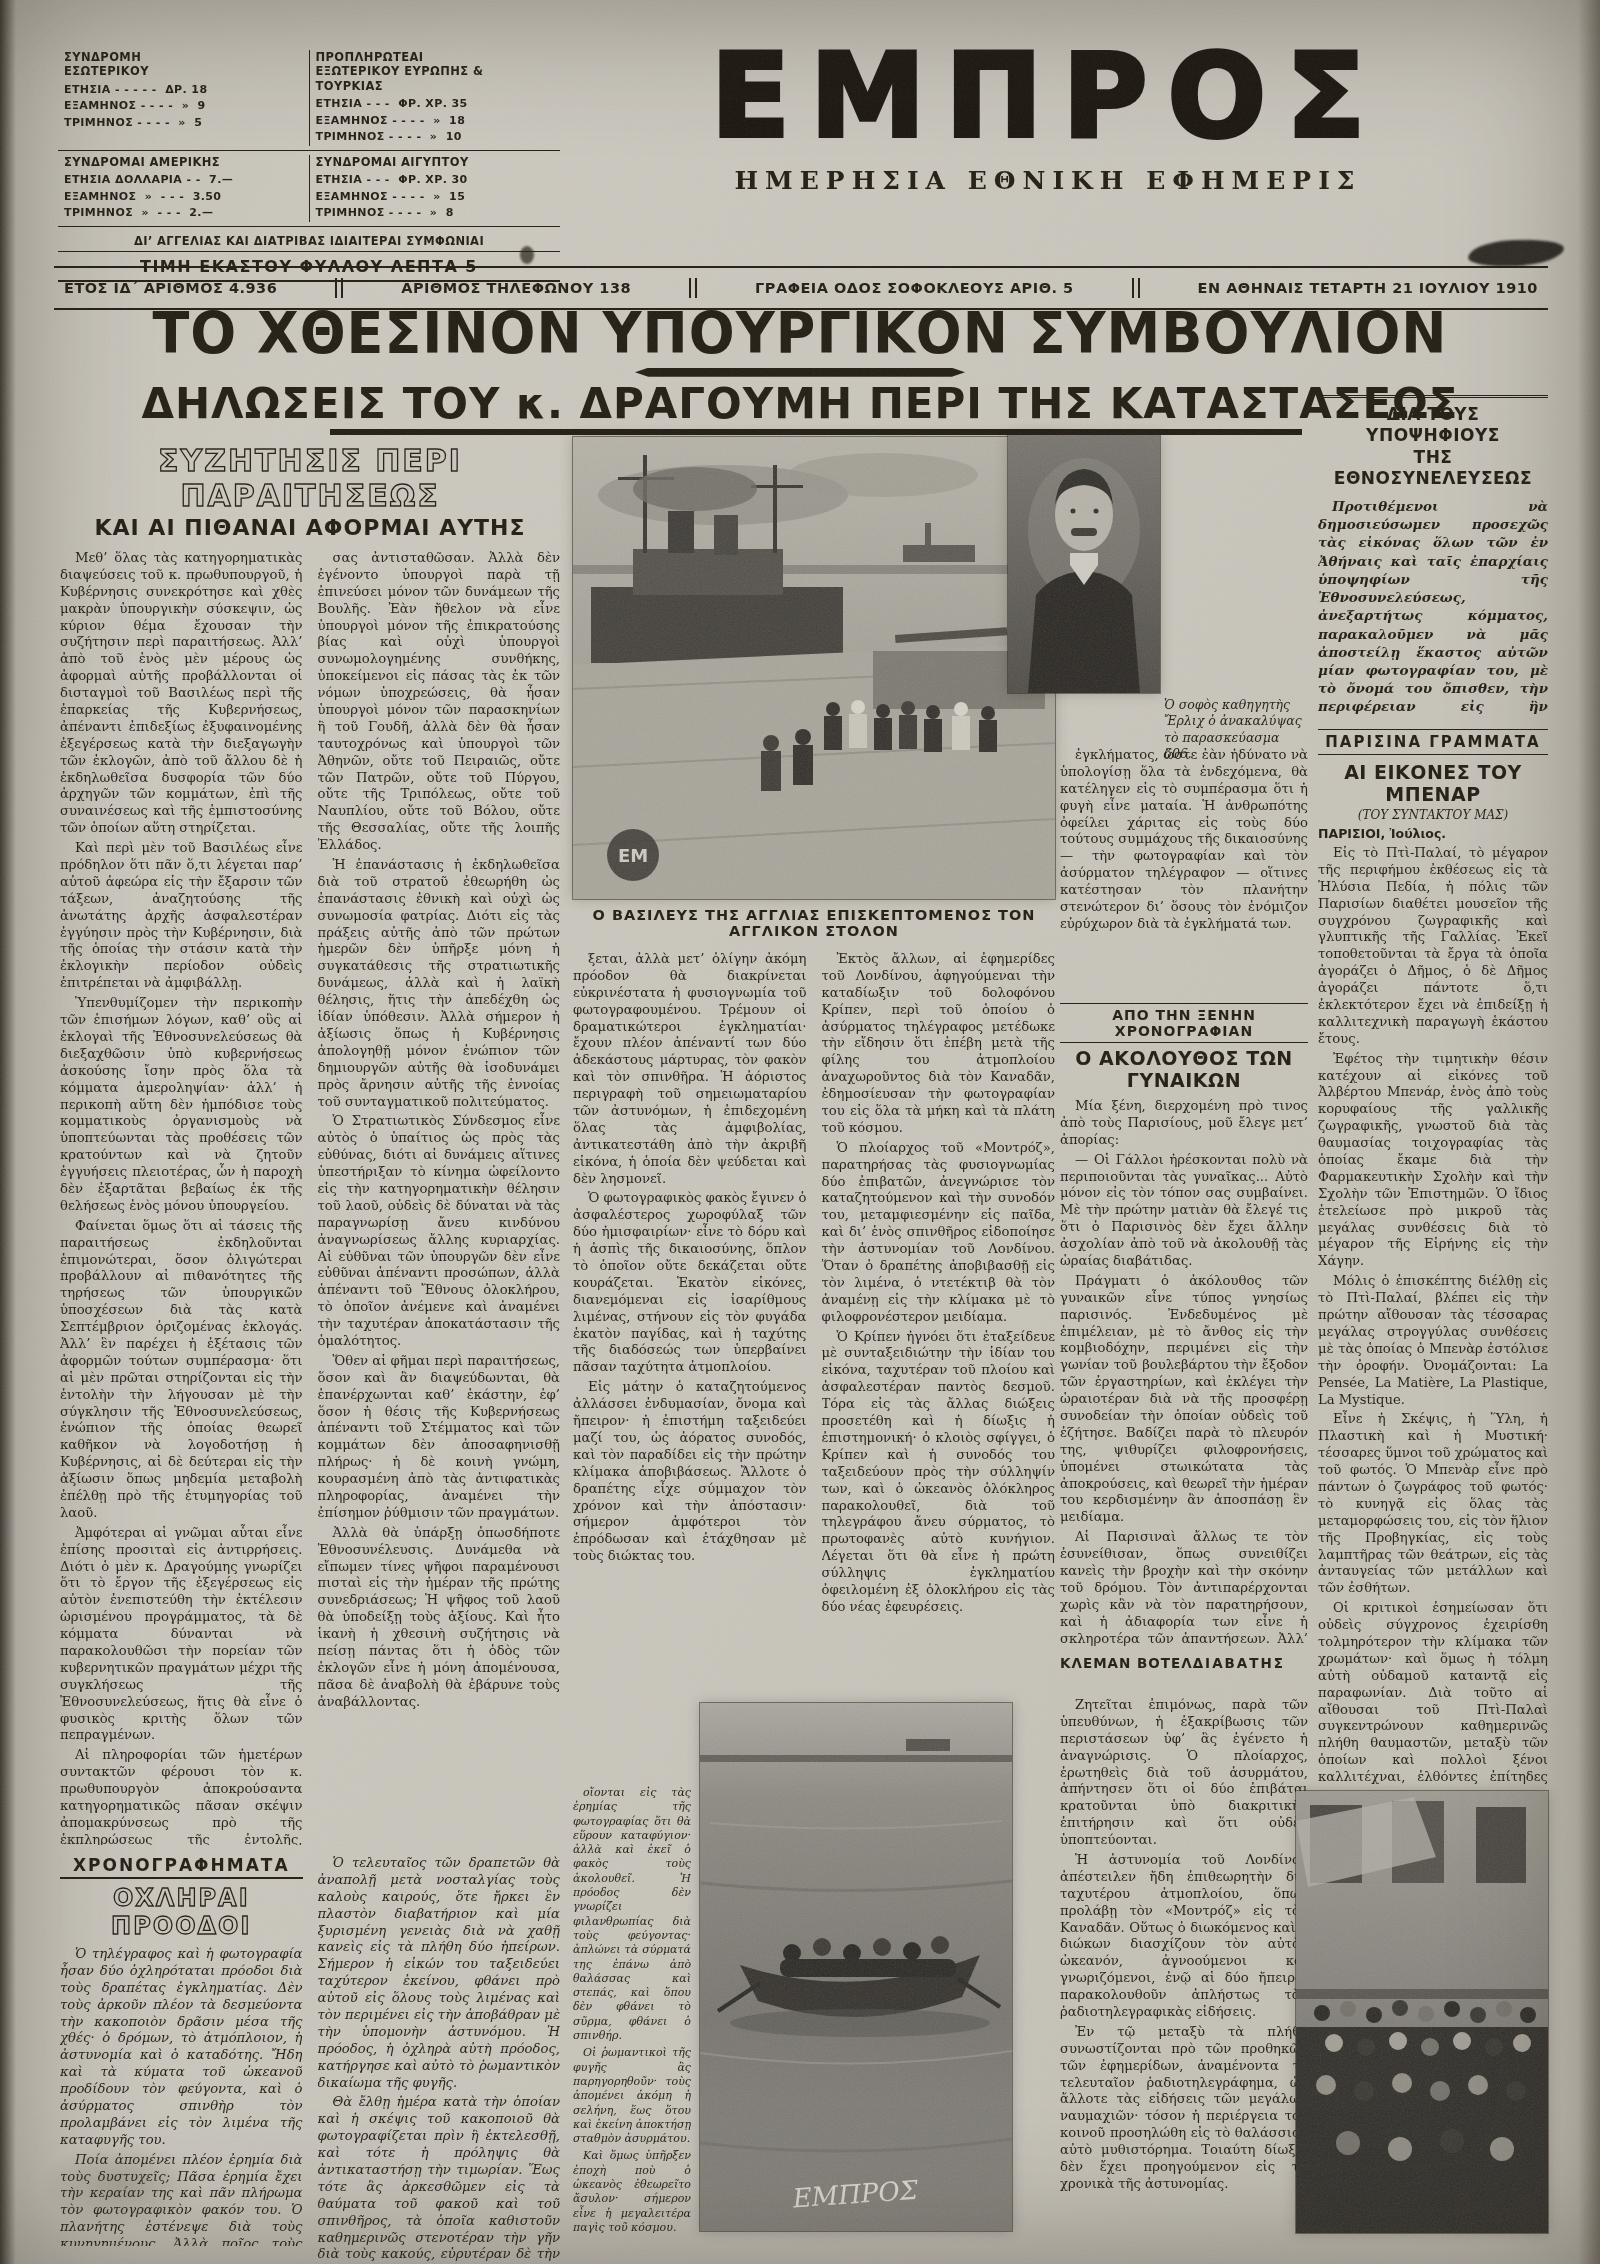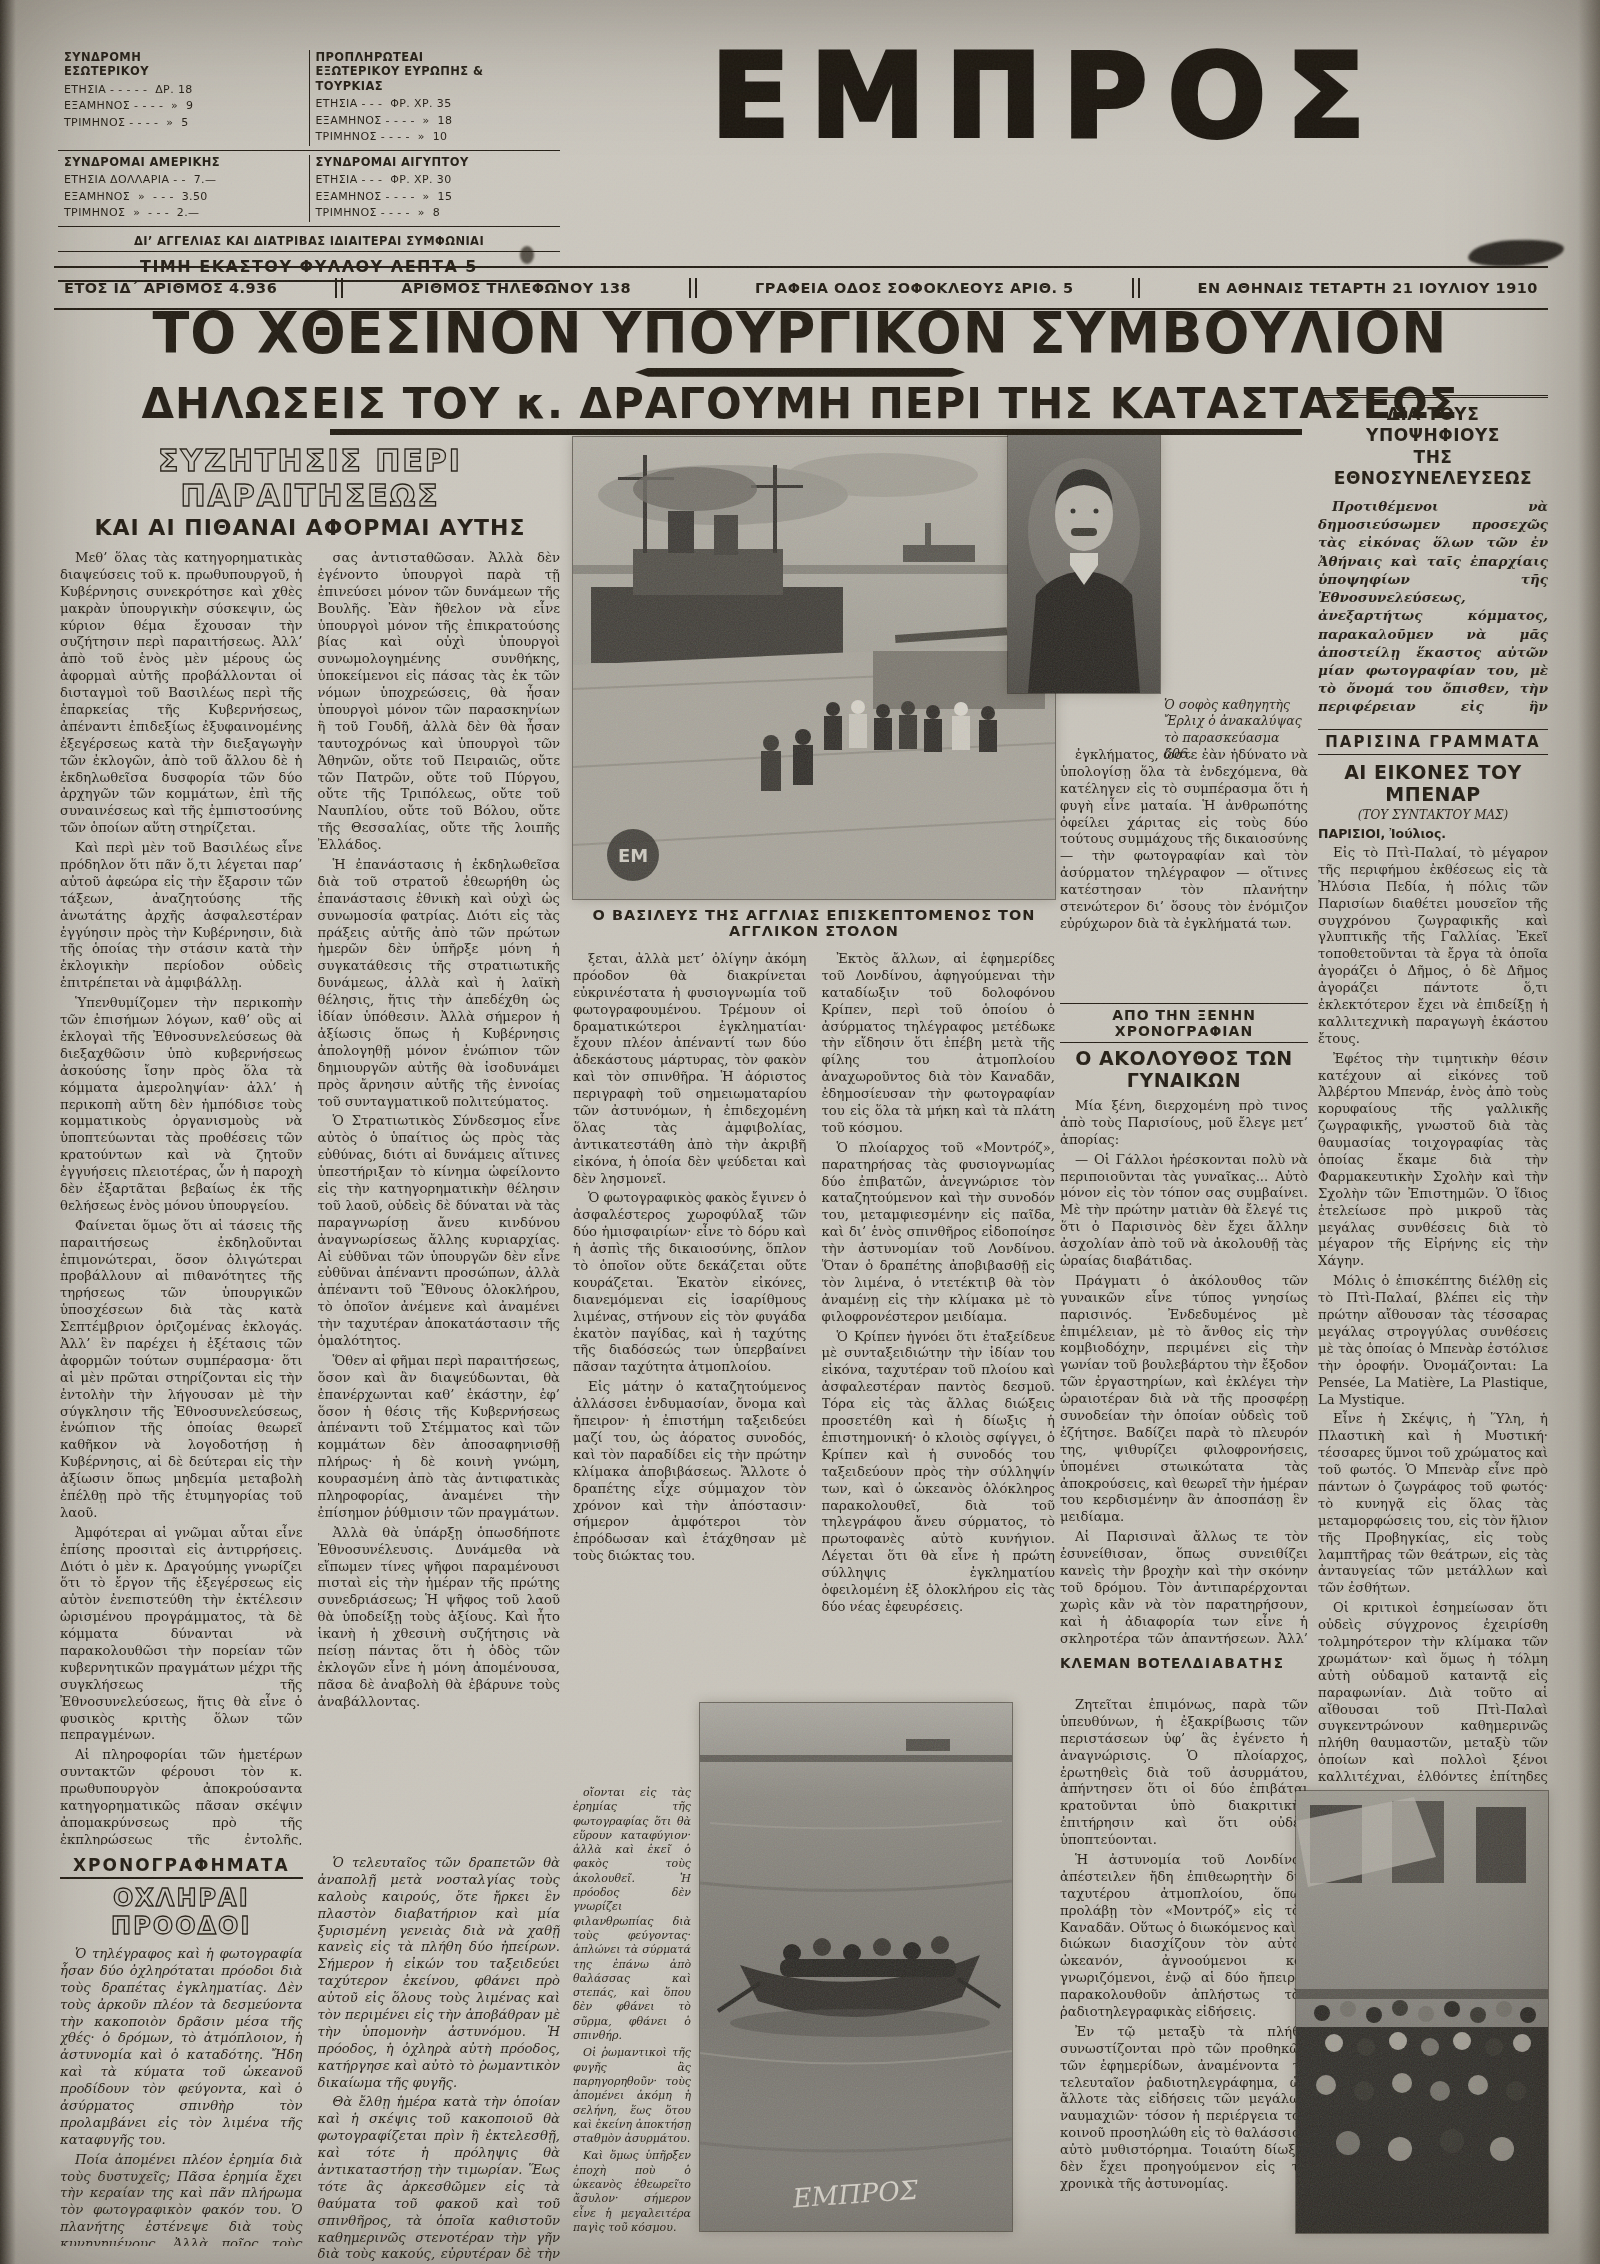--- a/index.html
+++ b/index.html
@@ -16,21 +16,21 @@
   .edge-left{position:absolute;left:0;top:0;width:16px;height:100%;background:linear-gradient(to right,rgba(25,20,12,.75),rgba(25,20,12,0));z-index:41;}
   .edge-right{position:absolute;right:0;top:0;width:22px;height:100%;background:linear-gradient(to left,rgba(45,38,26,.45),rgba(45,38,26,0));z-index:41;}
   .stain{position:absolute;z-index:42;pointer-events:none;}
 
   
   .subs{left:58px;top:50px;width:502px;font-family:"DejaVu Sans",sans-serif;font-size:11.5px;font-weight:bold;letter-spacing:.4px;}
   .subs-pair{display:flex;border-bottom:1px solid #241e15;padding-bottom:4px;margin-bottom:4px;}
   .subs-cell{flex:1;padding:0 6px;}
   .subs-cell + .subs-cell{border-left:1px solid #241e15;}
   .subs-title{text-align:left;line-height:1.25;margin-bottom:3px;}
-  .subrow{white-space:pre;line-height:1.5;font-weight:normal;font-size:11px;}
+  .subrow{white-space:pre;line-height:1.5;font-weight:bold;font-size:11px;}
   .subs-note{border-bottom:1px solid #241e15;padding:3px 0;text-align:center;font-size:11.5px;}
   .subs-price{border-bottom:2px solid #241e15;padding:5px 0 4px;text-align:center;font-size:16px;letter-spacing:1.5px;}
 
   
   .mast{left:598px;top:38px;width:900px;text-align:center;}
   .mast-title{
     font-family:"DejaVu Sans",sans-serif;font-weight:bold;font-size:116px;line-height:1;
     letter-spacing:20px;-webkit-text-stroke:4px #1c1710;color:#1c1710;
   }
   .mast-sub{font-family:"DejaVu Serif",serif;font-weight:bold;font-size:25px;letter-spacing:7px;margin-top:12px;}
@@ -165,20 +165,21 @@
             <div class="subrow">ΤΡΙΜΗΝΟΣ - - - -  »  8</div>
           </div>
       </div>
     </div>
     <div class="subs-note">ΔΙ’ ΑΓΓΕΛΙΑΣ ΚΑΙ ΔΙΑΤΡΙΒΑΣ ΙΔΙΑΙΤΕΡΑΙ ΣΥΜΦΩΝΙΑΙ</div>
     <div class="subs-price">ΤΙΜΗ ΕΚΑΣΤΟΥ ΦΥΛΛΟΥ ΛΕΠΤΑ 5</div>
   </div>
 
   <div class="abs mast">
     <div class="mast-title">ΕΜΠΡΟΣ</div>
+    <div class="mast-sub">ΗΜΕΡΗΣΙΑ ΕΘΝΙΚΗ ΕΦΗΜΕΡΙΣ</div>
   </div>
 
   <div class="abs dlbar">
     <span>ΕΤΟΣ ΙΔ΄ ΑΡΙΘΜΟΣ 4.936</span>
     <span class="dl-div"></span>
     <span>ΑΡΙΘΜΟΣ ΤΗΛΕΦΩΝΟΥ 138</span>
     <span class="dl-div"></span>
     <span>ΓΡΑΦΕΙΑ ΟΔΟΣ ΣΟΦΟΚΛΕΟΥΣ ΑΡΙΘ. 5</span>
     <span class="dl-div"></span>
     <span>ΕΝ ΑΘΗΝΑΙΣ ΤΕΤΑΡΤΗ 21 ΙΟΥΛΙΟΥ 1910</span>

